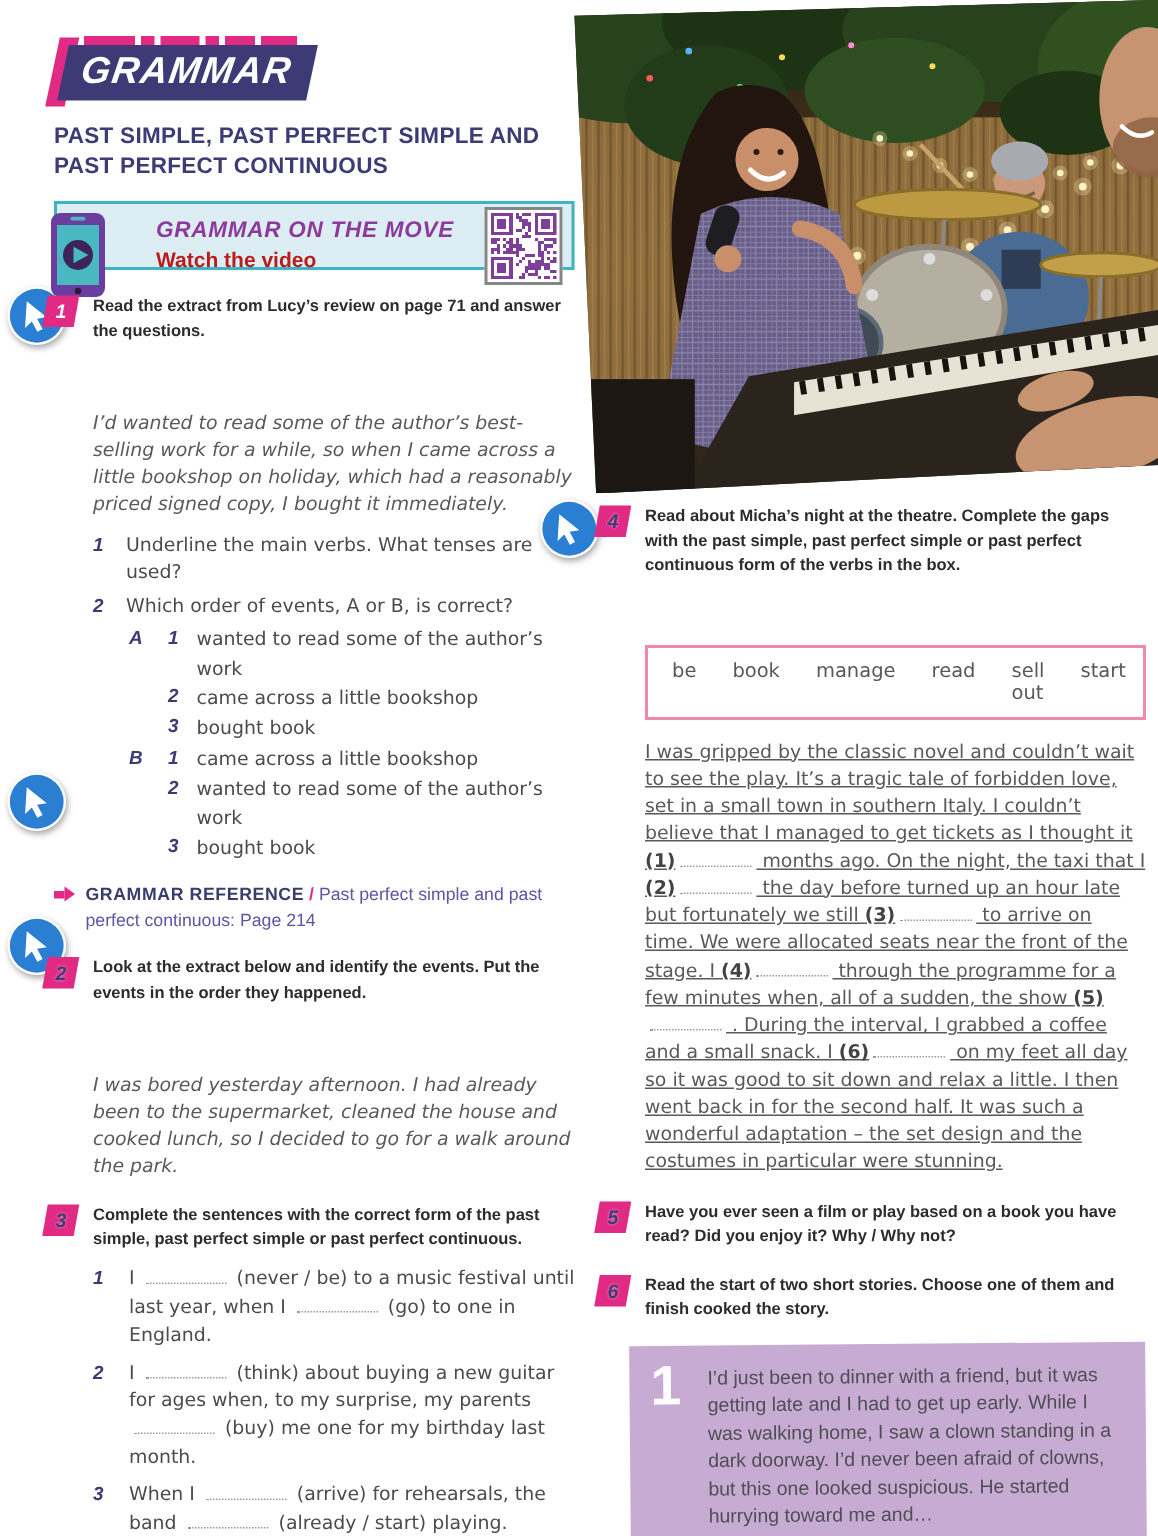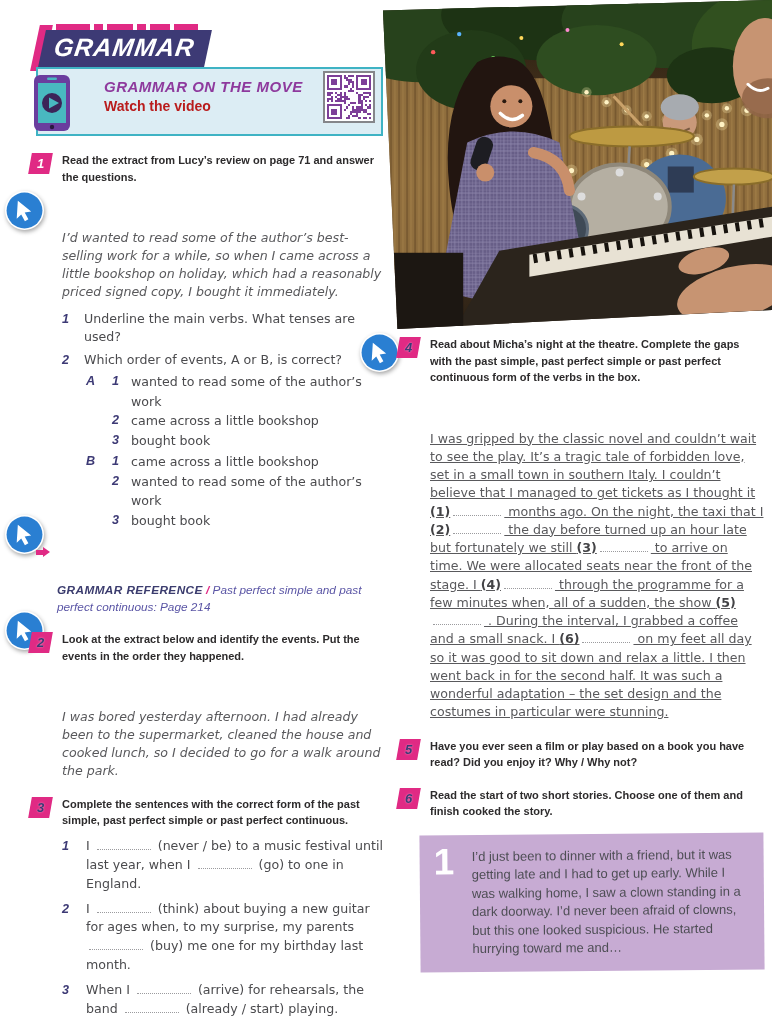--- a/index.html
+++ b/index.html
@@ -35,22 +35,22 @@
   .logo-box{position:relative;display:inline-block;background:var(--navy);
             padding:3px 14px 5px 12px;transform:skewX(-12deg);z-index:1;}
   .logo-slash{position:absolute;left:-7px;top:-5px;width:13px;height:46px;
               background:var(--pink);transform:skewX(-12deg);z-index:0;}
   .logo-box span{display:inline-block;transform:skewX(4deg);font-style:italic;
                  font-weight:800;font-size:25px;color:#fff;letter-spacing:1px;}
   .subtitle{margin:14px 0 0 6px;font-weight:800;font-size:15px;line-height:1.3;
             color:var(--navy);letter-spacing:.2px;}
 
   
-  .motm{position:relative;margin:0 0 0 6px;background:var(--lightblue);
-        border:2.5px solid var(--teal);height:69px;padding:9px 64px 8px 66px;}
+  .motm{position:relative;margin:14px 0 0 6px;background:var(--lightblue);
+        border:2.5px solid var(--teal);height:46px;padding:9px 64px 8px 66px;}
   .motm-title{color:var(--purpletitle);font-style:italic;font-weight:800;
               font-size:15px;letter-spacing:.5px;}
   .motm-sub{color:#b91c1c;font-weight:700;font-size:14px;margin-top:3px;}
   .phone{position:absolute;left:-7px;top:4px;}
   .qr{position:absolute;right:6px;top:2px;width:52px;height:52px;background:#fff;
       border:2px solid #85868a;padding:2px;}
   .qr svg{display:block;width:100%;height:100%;}
 
   
   .exercise{margin-top:16px;}
@@ -82,22 +82,22 @@
            font-weight:800;color:var(--navy);}
 
   
   .gref{display:flex;gap:7px;margin-top:14px;padding-left:6px;}
   .gref-arrow{margin-top:3px;flex:0 0 auto;position:relative;width:14px;height:10px;}
   .gref-arrow::before{content:'';position:absolute;left:0;top:2.5px;width:7px;height:5px;
                       background:var(--pink);}
   .gref-arrow::after{content:'';position:absolute;left:7px;top:0;width:0;height:0;
                      border-left:7px solid var(--pink);
                      border-top:5px solid transparent;border-bottom:5px solid transparent;}
-  .gref-text{font-style:italic;font-size:11.8px;line-height:1.4;color:var(--refpurple);
-             font-family:"Liberation Sans",sans-serif;margin-top:38px;}
+  .gref-text{font-size:11.8px;line-height:1.4;color:var(--refpurple);
+             font-family:"Liberation Sans",sans-serif;}
   .gref-text b{color:#3b3c6e;font-weight:800;letter-spacing:.4px;}
   .gref-text .slash{color:var(--pink);font-weight:700;}
 
   
   .ex-item{display:flex;gap:14px;margin-top:6px;font-family:"DejaVu Sans",sans-serif;
            font-size:12.6px;color:#4b4b4e;line-height:1.5;}
   .item-num{font-family:"Liberation Sans",sans-serif;font-style:italic;font-weight:800;
             color:var(--navy);min-width:10px;}
   .gap{display:inline-block;width:54px;height:.85em;
        border-bottom:1.4px dotted #9b9b9e;margin:0 3px;}
@@ -302,20 +302,21 @@
         <i style="width:9px"></i>
           <i style="width:20px"></i>
           <i style="width:24px"></i>
       </div>
       <div style="position:relative">
         <span class="logo-slash"></span>
         <div class="logo-box"><span>GRAMMAR</span></div>
       </div>
     </div>
 
+    <h2 class="subtitle">PAST SIMPLE, PAST PERFECT SIMPLE AND PAST PERFECT CONTINUOUS</h2>
 
     <div class="motm">
       <span class="phone">
         <svg width="42" height="60" viewBox="0 0 42 60">
             <rect x="3" y="2" width="36" height="56" rx="6" fill="#6a3d9e"></rect>
             <rect x="7" y="10" width="28" height="40" fill="#49b8c0"></rect>
             <rect x="16" y="4.5" width="10" height="2.5" rx="1.2" fill="#49b8c0"></rect>
             <circle cx="21" cy="54" r="2.2" fill="#2b1a40"></circle>
             <circle cx="21" cy="30" r="10" fill="#3c2458"></circle>
             <path d="M18 24.5 L28 30 L18 35.5z" fill="#49b8c0"></path>
@@ -565,20 +566,28 @@
   <div class="col-right">
 
     <div class="exercise" style="margin-top:0">
       <div class="ex-head">
         <span class="badge">
             <b>4</b>
           </span>
         <p class="ex-title">Read about Micha’s night at the theatre. Complete the gaps with the past simple, past perfect simple or past perfect continuous form of the verbs in the box.</p>
       </div>
       <div class="ex-body">
+        <div class="word-box">
+            <span class="word">be</span>
+            <span class="word">book</span>
+            <span class="word">manage</span>
+            <span class="word">read</span>
+            <span class="word">sell out</span>
+            <span class="word">start</span>
+          </div>
         <p class="para">I was gripped by the classic novel and couldn’t wait to see the play. It’s a tragic tale of forbidden love, set in a small town in southern Italy. I couldn’t believe that I managed to get tickets as I thought it <strong>(1)</strong><span class="gap"></span> months ago. On the night, the taxi that I <strong>(2)</strong><span class="gap"></span> the day before turned up an hour late but fortunately we still <strong>(3)</strong><span class="gap"></span> to arrive on time. We were allocated seats near the front of the stage. I <strong>(4)</strong><span class="gap"></span> through the programme for a few minutes when, all of a sudden, the show <strong>(5)</strong><span class="gap"></span> . During the interval, I grabbed a coffee and a small snack. I <strong>(6)</strong><span class="gap"></span> on my feet all day so it was good to sit down and relax a little. I then went back in for the second half. It was such a wonderful adaptation – the set design and the costumes in particular were stunning.</p>
       </div>
     </div>
 
     <div class="exercise">
       <div class="ex-head">
         <span class="badge">
             <b>5</b>
           </span>
         <p class="ex-title">Have you ever seen a film or play based on a book you have read? Did you enjoy it? Why / Why not?</p>

